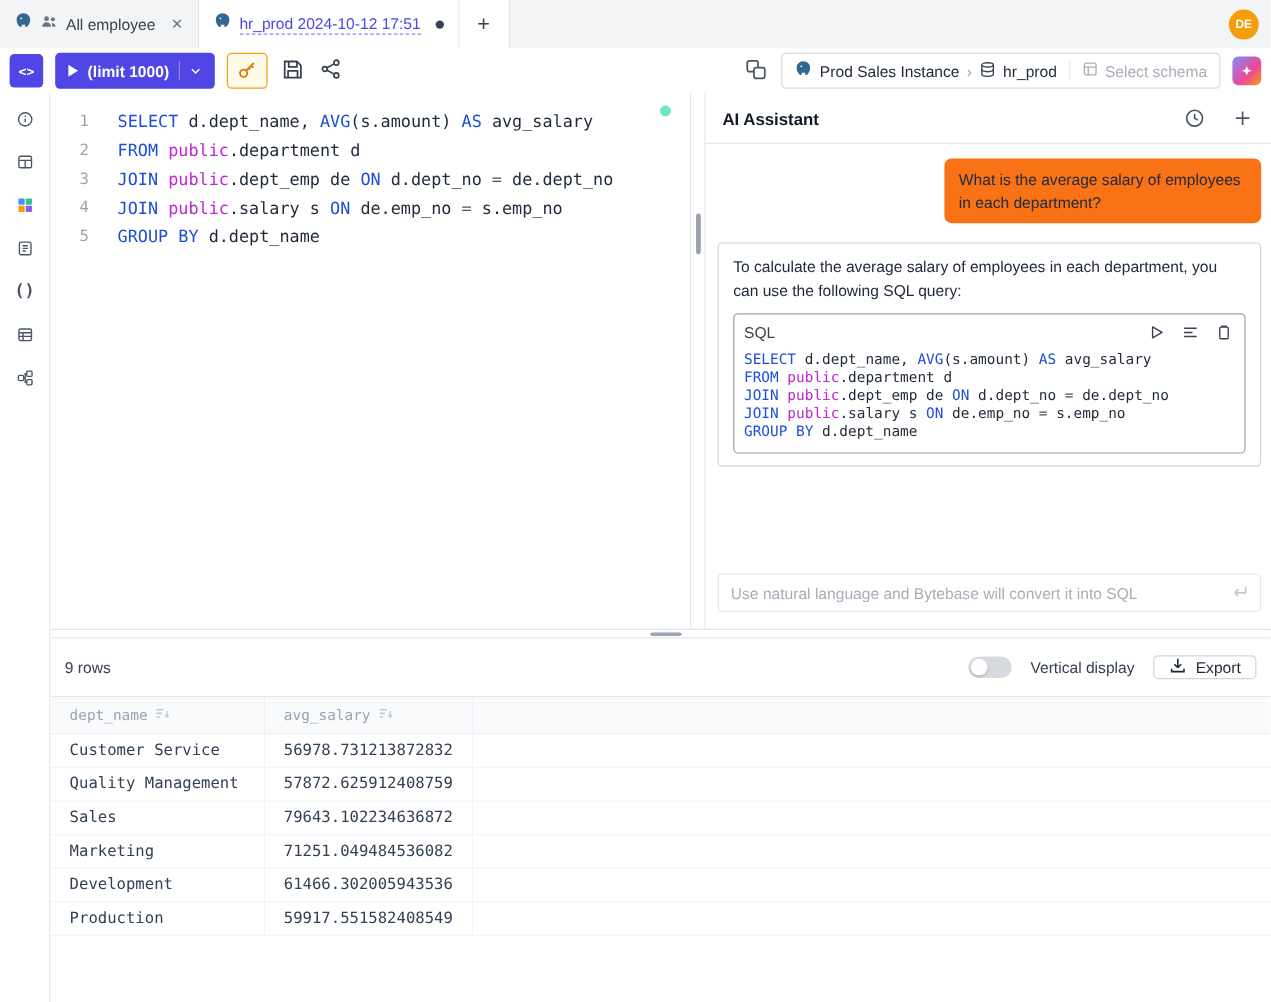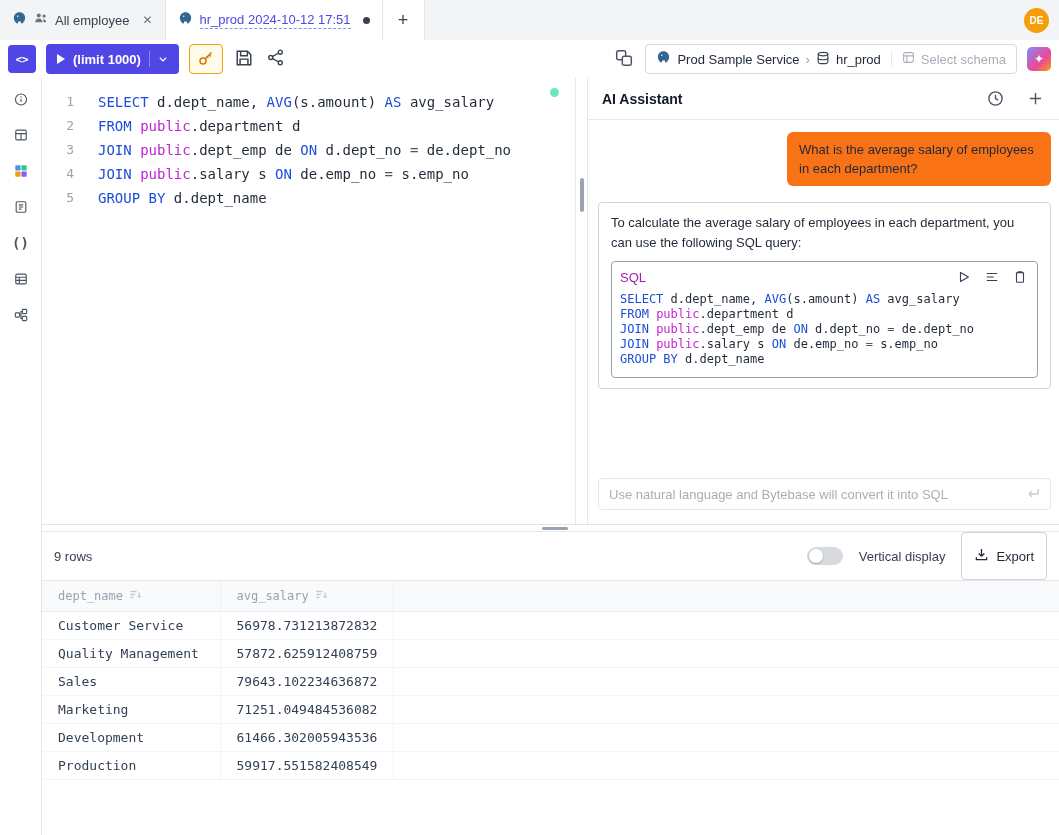--- a/index.html
+++ b/index.html
@@ -64,41 +64,41 @@
   
   .ai-panel { width:471px; flex:none; display:flex; flex-direction:column; background:#fff; min-height:0; }
   .ai-header { height:42px; flex:none; display:flex; align-items:center; gap:20px; padding:0 14px; border-bottom:1px solid #e5e7eb; }
   .ai-title { font-size:14px; font-weight:600; color:#111827; }
   .ai-body { flex:1; min-height:0; overflow:hidden; padding:12px 8px 0 10px; display:flex; flex-direction:column; }
   .user-bubble { margin-left:auto; background:#f97316; border-radius:6px; padding:8px 12px; max-width:264px; font-size:13px; line-height:19px; color:#1f2937; }
   .assistant-box { margin-top:16px; border:1px solid #d1d5db; border-radius:4px; padding:10px 12px; background:#fff; }
   .assistant-text { font-size:13px; line-height:20px; color:#1f2937; }
   .sql-block { margin-top:8px; border:1px solid #9aa1ad; border-radius:4px; padding:4px 8px 10px; }
   .sql-block-header { display:flex; align-items:center; gap:10px; height:22px; }
-  .sql-label { font-size:13px; color:#a21caf; }
+  .sql-label { font-size:13px; color:#404040; }
   .sql-code { margin-top:4px; }
   .sql-code .code-line { height:15px; line-height:15px; font-size:12px; }
   .sql-code .code-line .code-text { padding-left:0; }
   .ai-input-row { flex:none; position:relative; padding:10px 8px 14px 10px; }
   .ai-input { width:100%; height:32px; border:1px solid #e5e7eb; border-radius:4px; padding:0 16px 0 10px; font-size:13px; color:#374151; outline:none; }
   .ai-input::placeholder { color:#a8aeb8; }
   .enter-icon { position:absolute; right:18px; top:18px; }
 
   
   .results { flex:1; min-height:0; display:flex; flex-direction:column; background:#fff; }
   .results-controls { height:48px; flex:none; display:flex; align-items:center; gap:16px; padding:0 12px; }
   .search-wrap { position:relative; }
   .search-input { width:158px; height:30px; border:1px solid #e5e7eb; border-radius:4px; padding:0 8px 0 30px; font-size:13px; color:#374151; outline:none; }
   .search-input::placeholder { color:#a8aeb8; }
   .search-icon { position:absolute; left:8px; top:7px; }
   .row-count { font-size:13px; color:#374151; }
   .toggle { width:36px; height:18px; border-radius:9px; background:#d7dbe0; position:relative; display:inline-block; cursor:pointer; }
   .knob { position:absolute; left:2px; top:2px; width:14px; height:14px; border-radius:50%; background:#fff; box-shadow:0 1px 2px rgba(0,0,0,.25); }
   .toggle-label { font-size:13px; color:#374151; }
-  .export-btn { height:48px; display:flex; align-items:center; gap:7px; border:1px solid #d1d5db; border-radius:4px; background:#fff; padding:0 12px; font-size:13px; color:#1f2937; cursor:pointer; }
+  .export-btn { height:20px; display:flex; align-items:center; gap:7px; border:1px solid #d1d5db; border-radius:4px; background:#fff; padding:0 12px; font-size:13px; color:#1f2937; cursor:pointer; }
   .table-wrap { flex:1; min-height:0; overflow:hidden; border-top:1px solid #e5e7eb; }
   table { width:100%; border-collapse:collapse; font-family:"DejaVu Sans Mono", monospace; }
   th { height:30px; background:#f8fafc; font-size:12px; font-weight:normal; color:#9aa3b2; text-align:left; padding:0 16px; border-right:1px solid #eef0f4; border-bottom:1px solid #e9edf2; }
   th:first-child { width:178px; }
   th:nth-child(2) { width:168px; }
   th.filler { border-right:none; }
   .th-inner { display:flex; align-items:center; gap:6px; }
   td { height:28px; font-size:13px; color:#334155; padding:0 16px; border-right:1px solid #f1f4f8; border-bottom:1px solid #f1f4f8; white-space:nowrap; }
   td:last-child { border-right:none; }
 </style>
@@ -170,21 +170,21 @@
       <span><svg width="18" height="18" viewBox="0 0 16 16" fill="none" stroke="#4b5563" stroke-width="1.3">
             <rect x="1.5" y="1.5" width="8" height="8" rx="1.5"></rect>
             <rect x="6.5" y="6.5" width="8" height="8" rx="1.5" fill="#fff"></rect>
           </svg></span>
     </button>
     <div class="breadcrumb">
       <span><svg width="15" height="15" viewBox="0 0 16 16">
             <path fill="#336791" d="M8 1.2C4.3 1.2 2 3.9 2 7.1c0 2.6 1.3 4.6 2.9 6 .7.6 1.6.2 1.6-.8v-1.2c.5.1 1 .2 1.5.2s1-.1 1.5-.2v1.2c0 1 .9 1.4 1.6.8 1.6-1.4 2.9-3.4 2.9-6C14 3.9 11.7 1.2 8 1.2z"></path>
             <circle cx="6.1" cy="5.6" r=".8" fill="#fff"></circle>
           </svg></span>
-      <span class="bc-text">Prod Sample Service</span>
+      <span class="bc-text">Prod Sales Instance</span>
       <span class="bc-sep">›</span>
       <span><svg width="14" height="14" viewBox="0 0 16 16" fill="none" stroke="#374151" stroke-width="1.3">
             <ellipse cx="8" cy="3.5" rx="5.5" ry="2"></ellipse>
             <path d="M2.5 3.5v9c0 1.1 2.5 2 5.5 2s5.5-.9 5.5-2v-9"></path>
             <path d="M2.5 8c0 1.1 2.5 2 5.5 2s5.5-.9 5.5-2"></path>
           </svg></span>
       <span class="bc-text">hr_prod</span>
       <span class="bc-divider"></span>
       <span><svg width="13" height="13" viewBox="0 0 16 16" fill="none" stroke="#a8aeb8" stroke-width="1.3">
             <rect x="2" y="2" width="12" height="12" rx="2"></rect>

